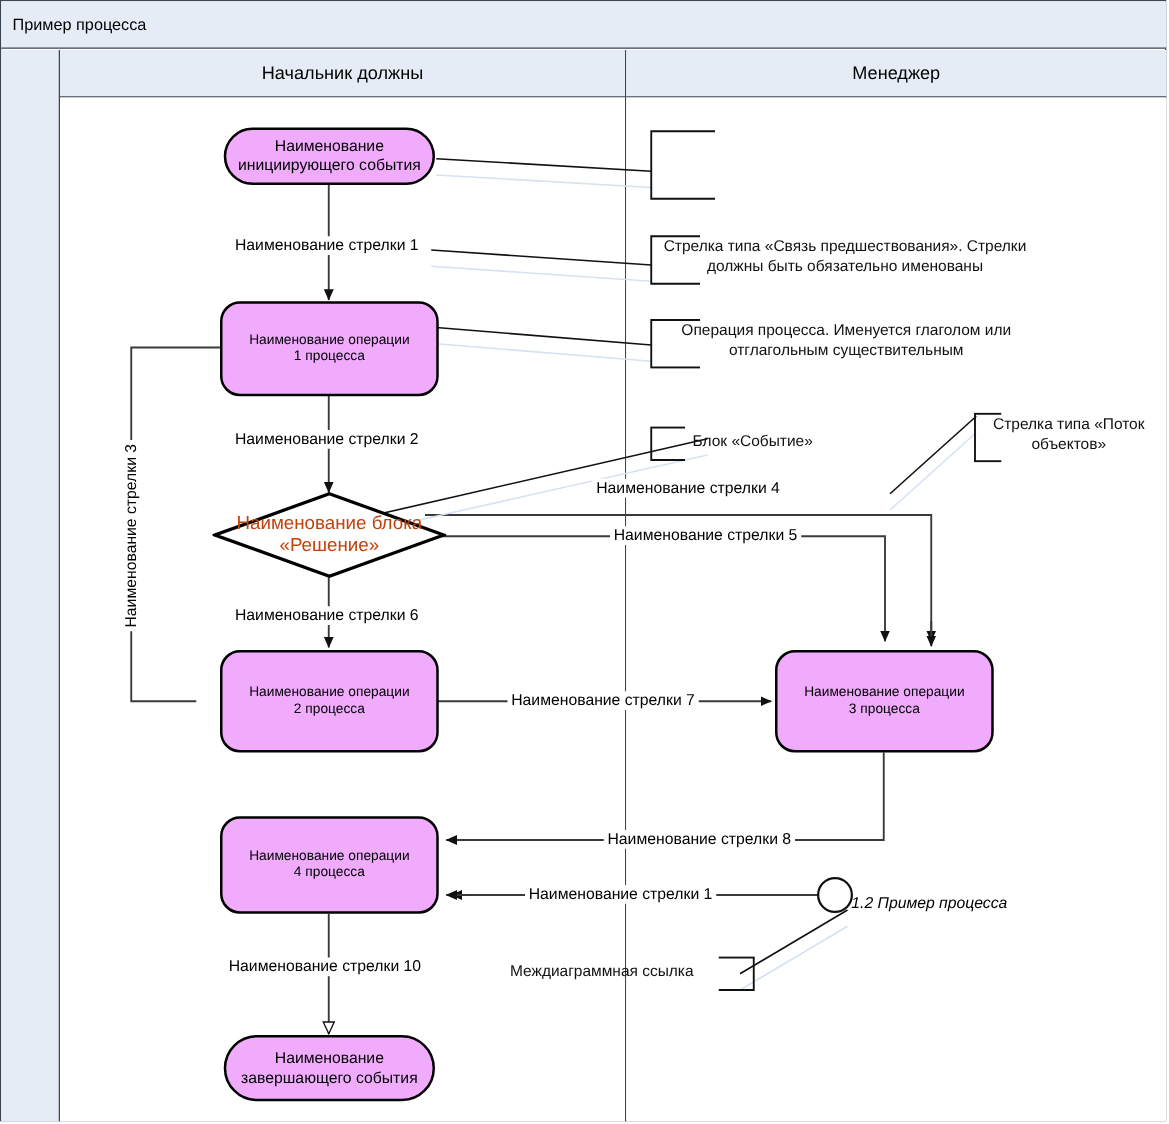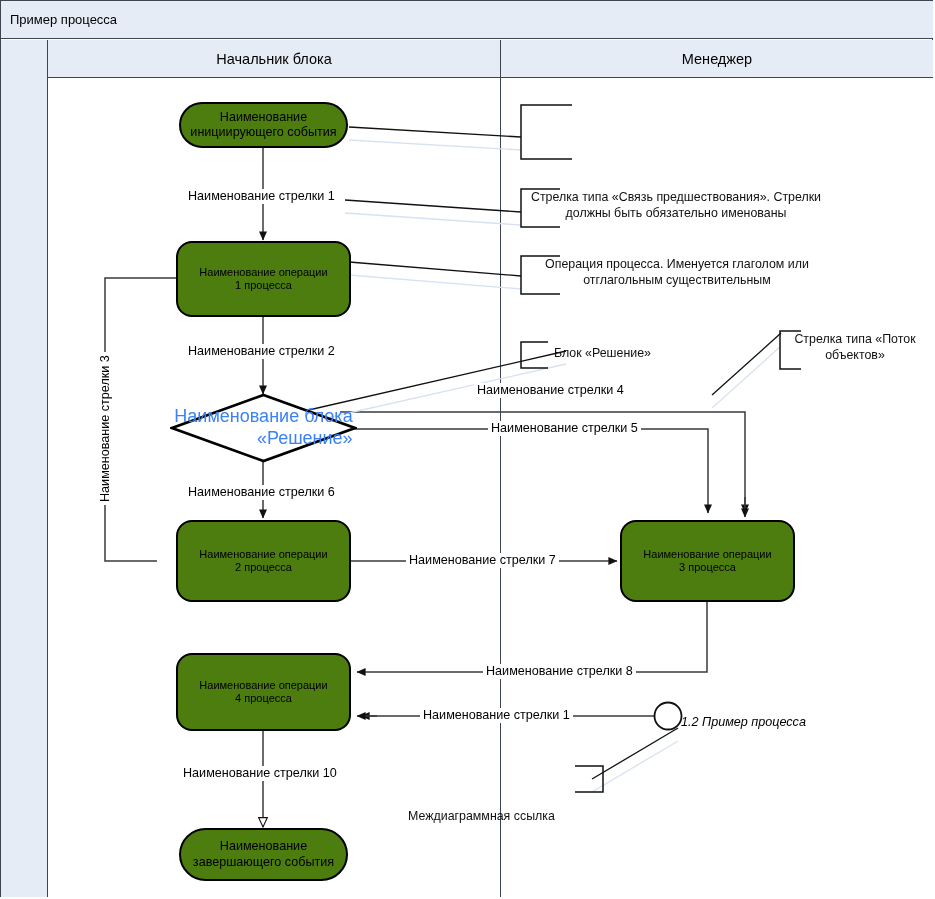--- a/index.html
+++ b/index.html
@@ -35,21 +35,21 @@
   .lane-body{
     position:absolute;left:0;top:38px;width:100%;bottom:0;background:#fff;
   }
   #lane1{left:48px;width:453px;height:857px;border-right:1px solid #3c4552;}
   #lane2{left:501px;width:432px;height:857px;}
   
   svg#edges{position:absolute;left:0;top:0;width:935px;height:899px;pointer-events:none;}
   
   .node{position:absolute;box-sizing:border-box;display:flex;
         align-items:center;justify-content:center;text-align:center;
-        background:#4d7c0f;color:#000;line-height:1.22;}
+        background:#f0abfc;color:#000;line-height:1.22;}
   .event{border:2.6px solid #000;border-radius:34px;font-size:12.6px;}
   .task{border:2.4px solid #000;border-radius:16px;font-size:11px;}
   .node .lbl{padding:0 7px;}
   
   .flabel{position:absolute;font-size:12.6px;color:#000;background:#fff;
           white-space:nowrap;padding:0 3px;line-height:1.2;}
   .flabel.vert{
     transform:rotate(-90deg);transform-origin:left top;white-space:nowrap;
   }
   
@@ -67,21 +67,21 @@
   <div class="outer-frame"></div>
 
   <div class="title-bar">
     <span>Пример процесса</span>
   </div>
 
   <div class="left-col"></div>
 
   <div class="lane" id="lane1">
     <div class="lane-head">
-      <span>Начальник блока</span>
+      <span>Начальник должны</span>
     </div>
     <div class="lane-body"></div>
   </div>
 
   <div class="lane" id="lane2">
     <div class="lane-head">
       <span>Менеджер</span>
     </div>
     <div class="lane-body"></div>
   </div>
@@ -157,22 +157,22 @@
       <div>Наименование операции</div>
       <div>1 процесса</div>
     </div>
   </div>
 
   <div style="position:absolute;left:170px;top:393px;width:187px;height:70px;">
     <svg width="187" height="70" viewBox="0 0 187 70">
       <polygon points="93.5,2 185,35 93.5,68 2,35" fill="#ffffff" stroke="#000" stroke-width="2.6"></polygon>
     </svg>
     <div style="position:absolute;left:0;top:0;width:187px;height:70px;display:flex;
-                align-items:center;justify-content:center;text-align:right;
-                font-size:18px;line-height:1.22;color:#3b82f6;">
+                align-items:center;justify-content:center;text-align:center;
+                font-size:15px;line-height:1.22;color:#c2410c;">
       <div>
         <div>Наименование блока</div>
         <div>«Решение»</div>
       </div>
     </div>
   </div>
 
   <div class="node task" style="left:176px;top:520px;width:175px;height:82px;">
     <div class="lbl">
       <div>Наименование операции</div>
@@ -240,30 +240,30 @@
     <svg style="position:absolute;left:0;top:0;" width="312" height="40">
       <path d="M40,1 L1,1 L1,39 L40,39" fill="none" stroke="#111" stroke-width="1.5"></path>
     </svg>
     <div class="txt" style="position:absolute;left:0px;top:1px;width:312px;">Стрелка типа «Связь предшествования». Стрелки должны быть обязательно именованы</div>
   </div>
 
   <div class="note note-1line" style="left:520px;top:341px;width:160px;height:28px;">
     <svg style="position:absolute;left:0;top:0;" width="160" height="28">
       <path d="M28,1 L1,1 L1,27 L28,27" fill="none" stroke="#111" stroke-width="1.5"></path>
     </svg>
-    <div class="txt" style="position:absolute;left:34px;top:4px;white-space:nowrap;">Блок «Решение»</div>
+    <div class="txt" style="position:absolute;left:34px;top:4px;white-space:nowrap;">Блок «Событие»</div>
   </div>
 
   <div class="note" style="left:779px;top:330px;width:148px;height:40px;">
     <svg style="position:absolute;left:0;top:0;" width="148" height="40">
       <path d="M22,1 L1,1 L1,39 L22,39" fill="none" stroke="#111" stroke-width="1.5"></path>
     </svg>
     <div class="txt" style="position:absolute;left:4px;top:1px;width:144px;">Стрелка типа «Поток объектов»</div>
   </div>
 
   <div class="note note-1line" style="left:408px;top:765px;width:196px;height:28px;">
     <svg style="position:absolute;right:0;top:0;" width="38" height="28">
       <path d="M9,1 L37,1 L37,27 L9,27" fill="none" stroke="#111" stroke-width="1.5"></path>
     </svg>
-    <div class="txt" style="position:absolute;left:0;top:4px;white-space:nowrap;margin-top:39px;">Междиаграммная ссылка</div>
+    <div class="txt" style="position:absolute;left:0;top:4px;white-space:nowrap;">Междиаграммная ссылка</div>
   </div>
 
 </div>
 
 </body></html>

